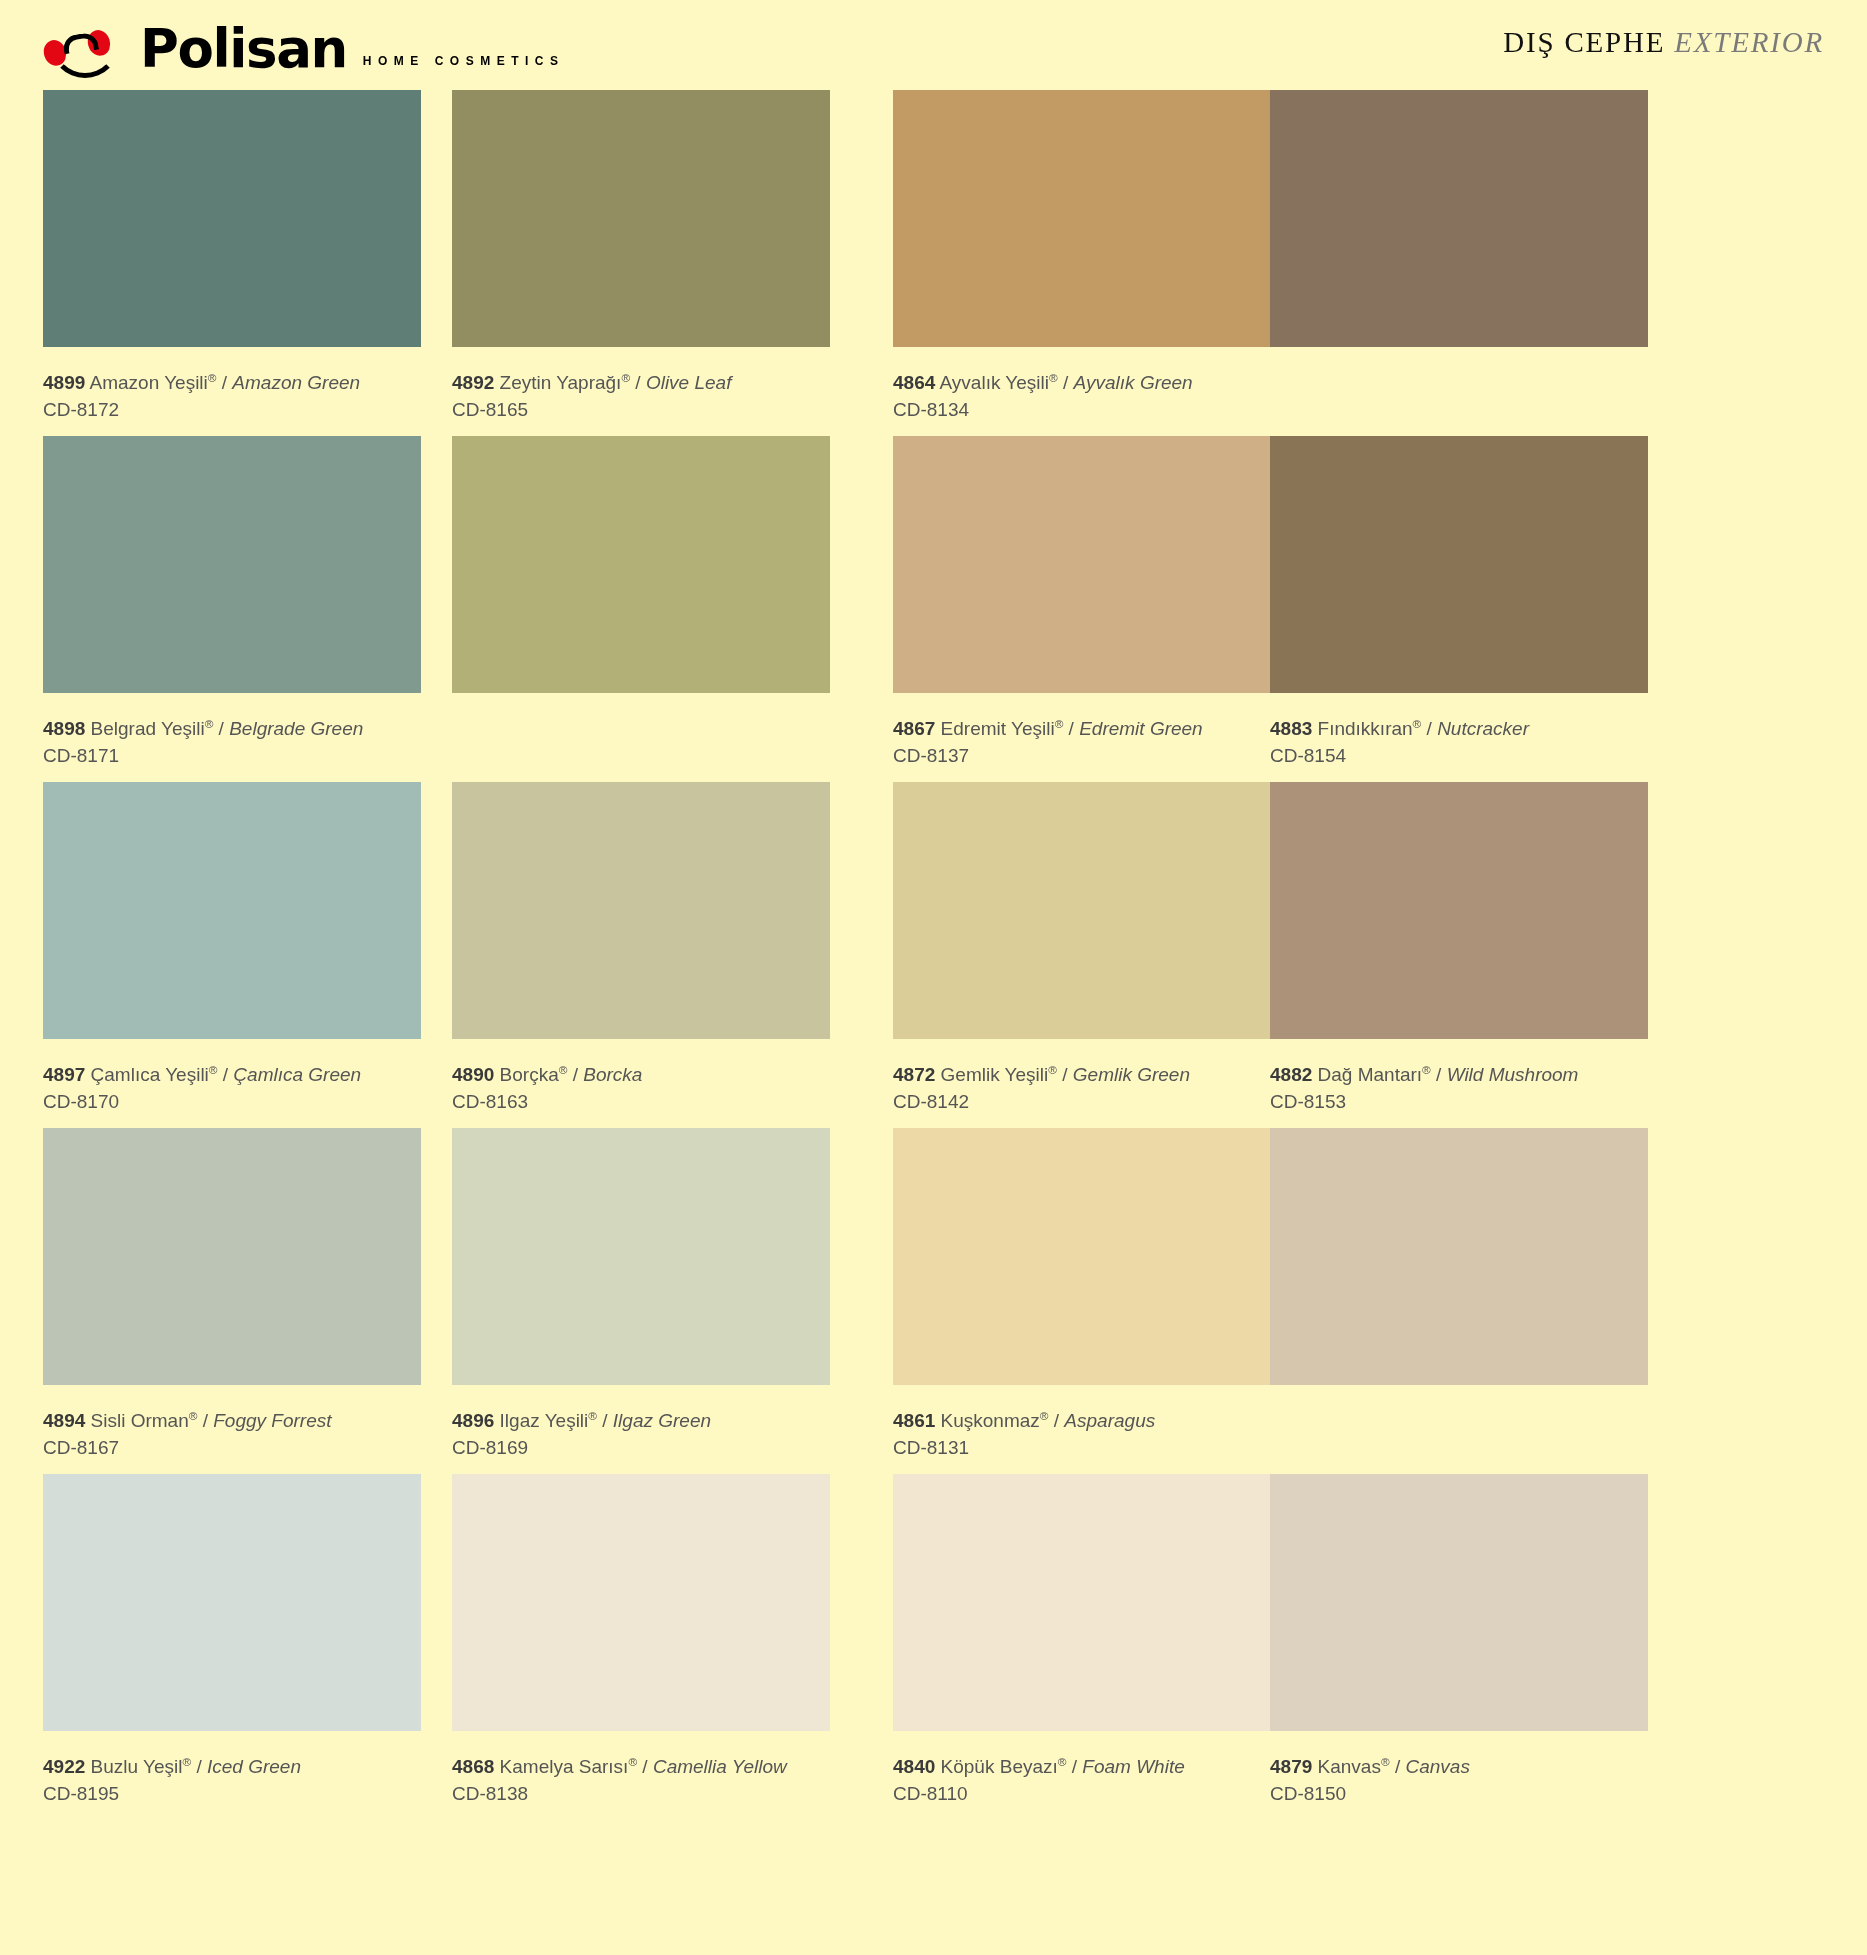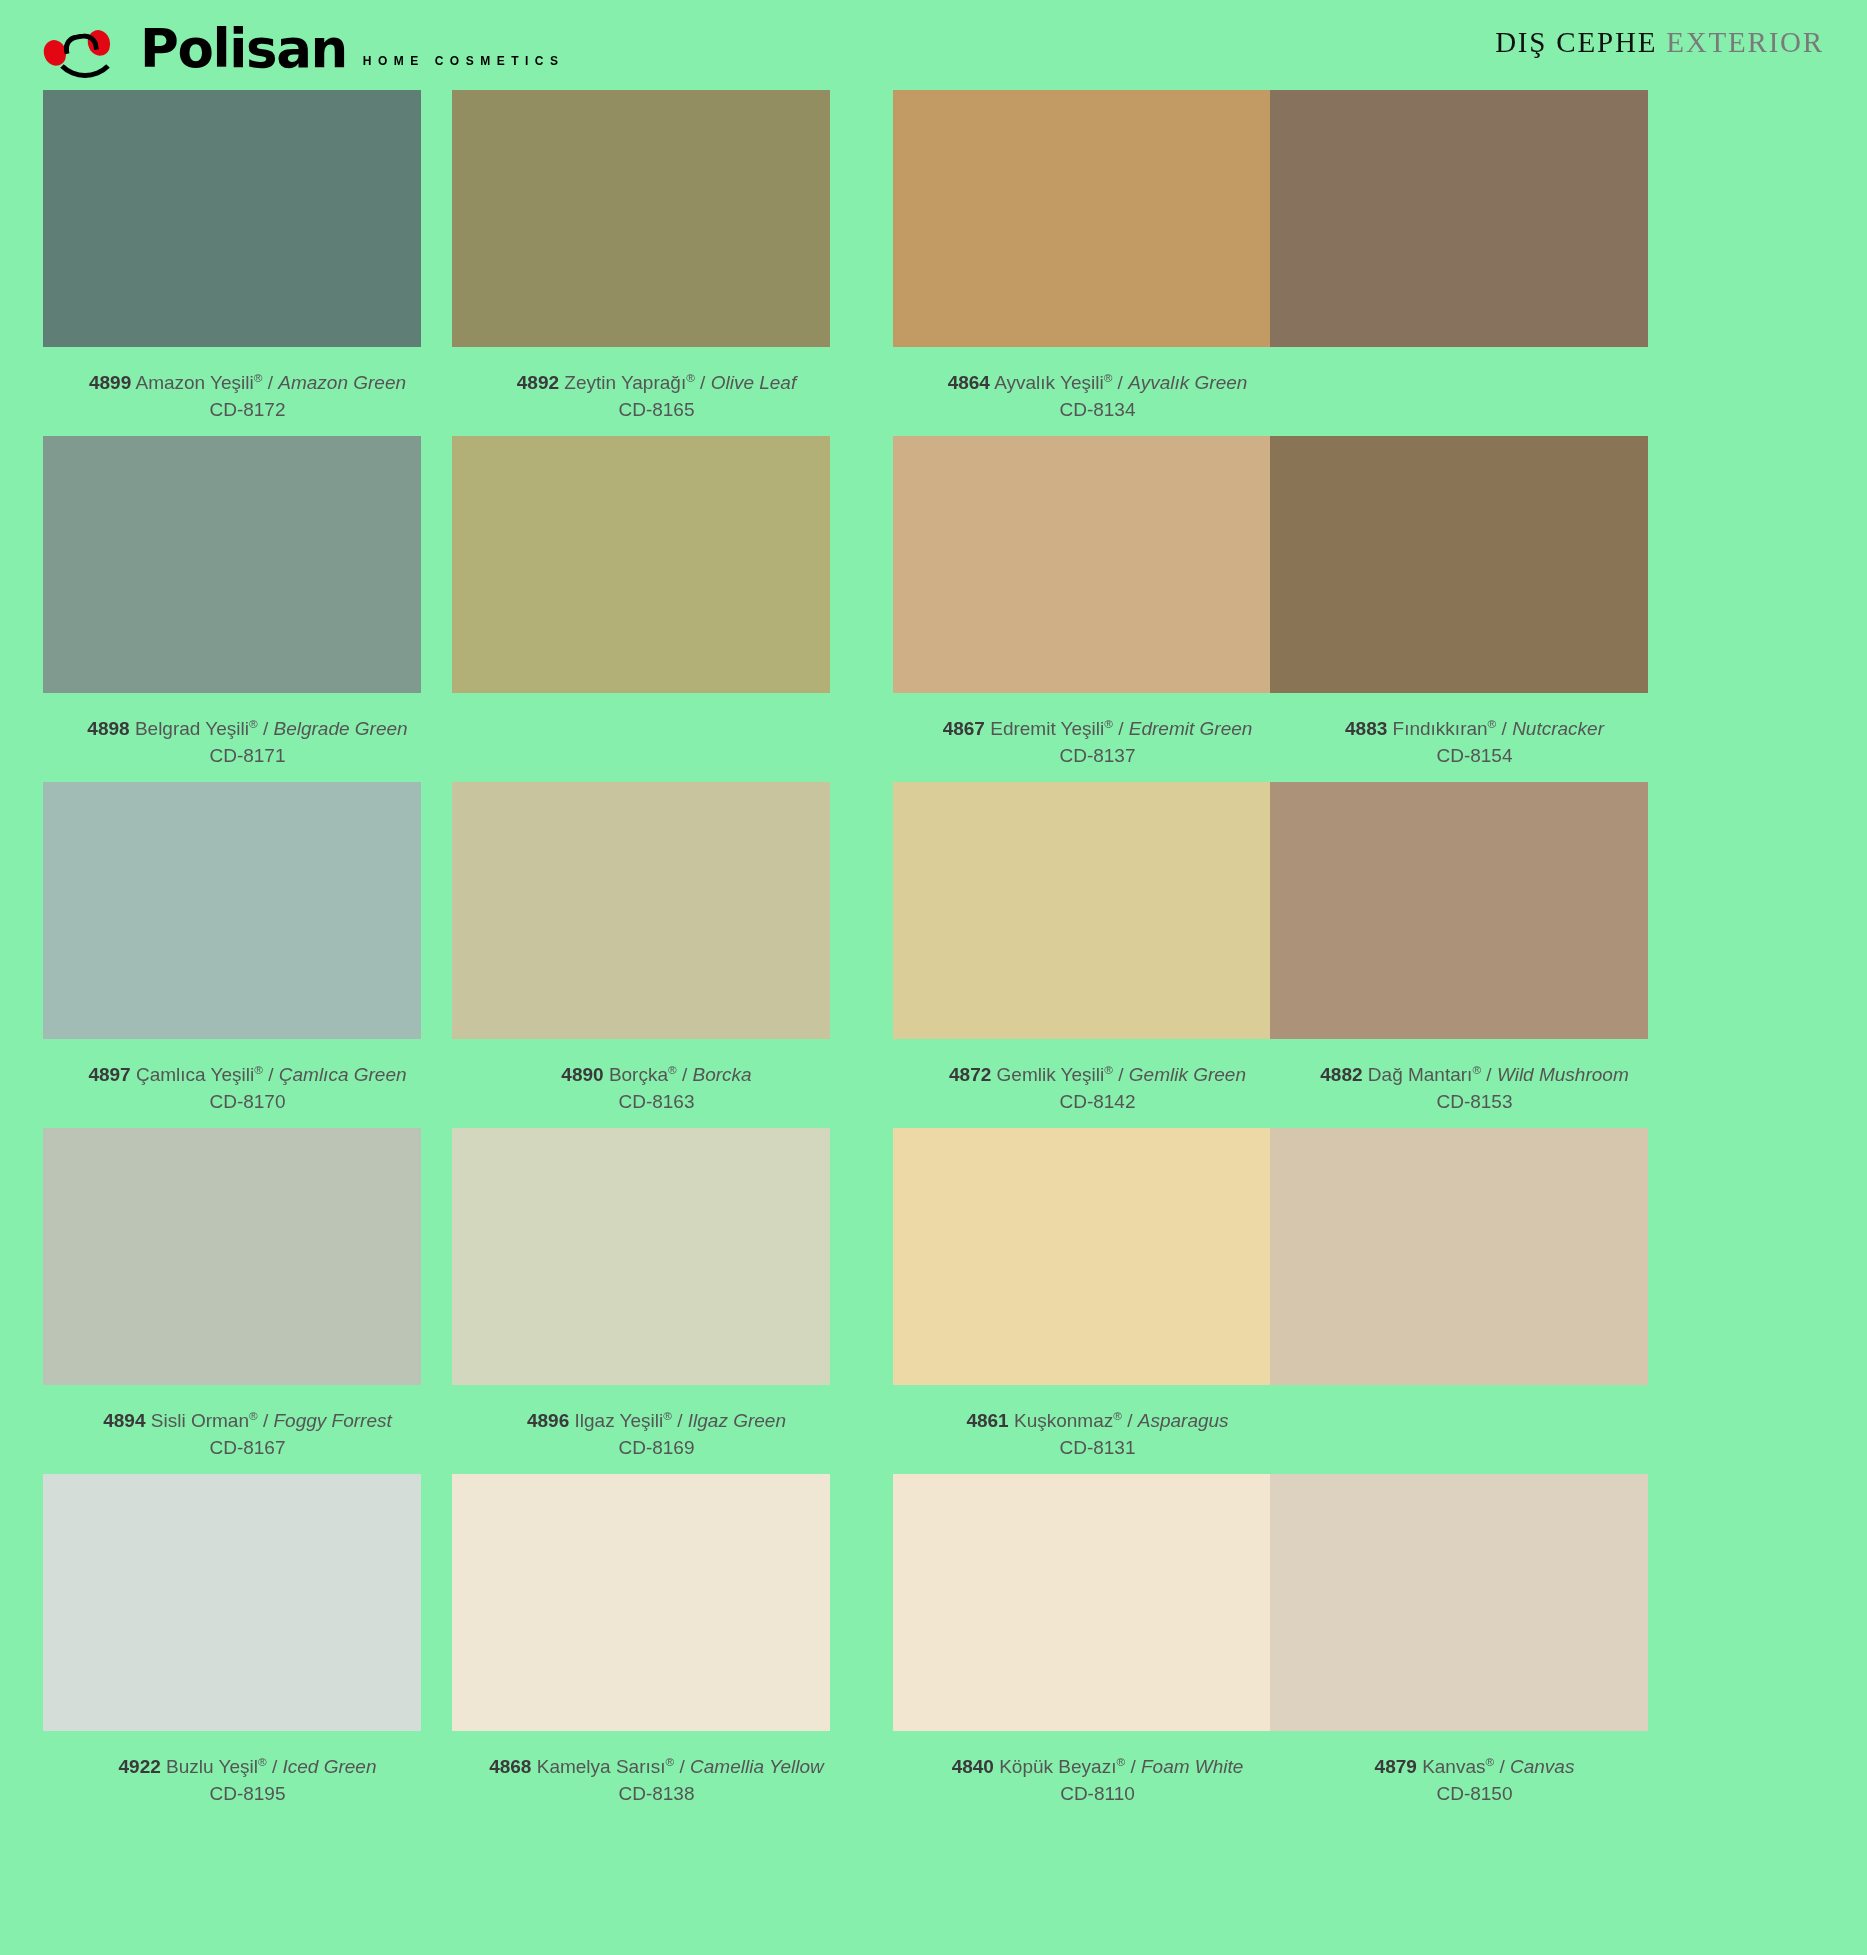--- a/index.html
+++ b/index.html
@@ -11,24 +11,23 @@
     width: 1867px;
     height: 1955px;
     font-family: "Liberation Sans", sans-serif;
     -webkit-font-smoothing: antialiased;
   }
 
   .page {
     position: relative;
     width: 1867px;
     height: 1955px;
-    background: #86efac;
+    background: #fef9c3;
     box-sizing: border-box;
     padding: 0 43px;
-    text-align: center;
   }
 
   
   .header {
     position: relative;
     height: 90px;
     display: flex;
     align-items: center;
     justify-content: space-between;
   }
@@ -96,21 +95,21 @@
   }
 
   .section-title {
     font-family: "Liberation Serif", serif;
     font-size: 29px;
     letter-spacing: 1.8px;
     white-space: nowrap;
     padding-bottom: 4.3px;
   }
   .section-title .tr { color: #111111; }
-  .section-title .en { color: #7a7a7a; }
+  .section-title .en { color: #7a7a7a; font-style: italic; }
 
   
   .grid {
     display: grid;
     grid-template-columns: 409px 409px 409px 409px;
     column-gap: 0;
     row-gap: 0;
     grid-auto-rows: 346px;
     margin-top: 0;
   }

